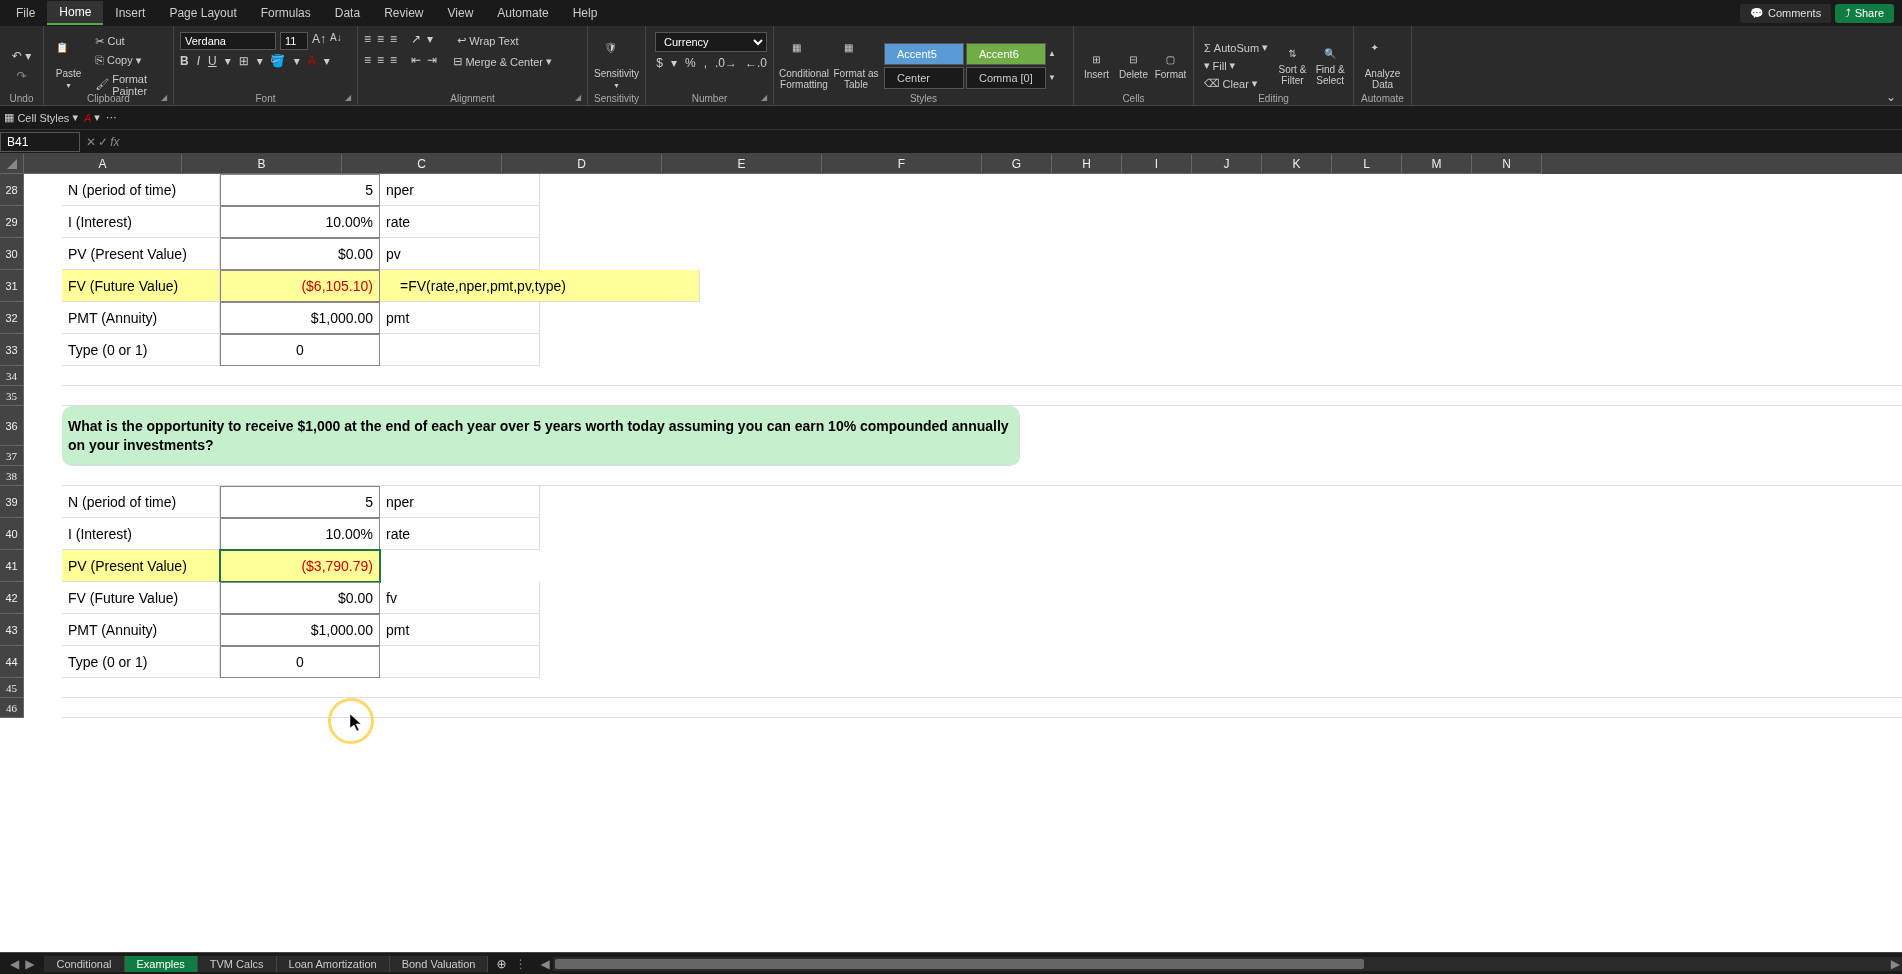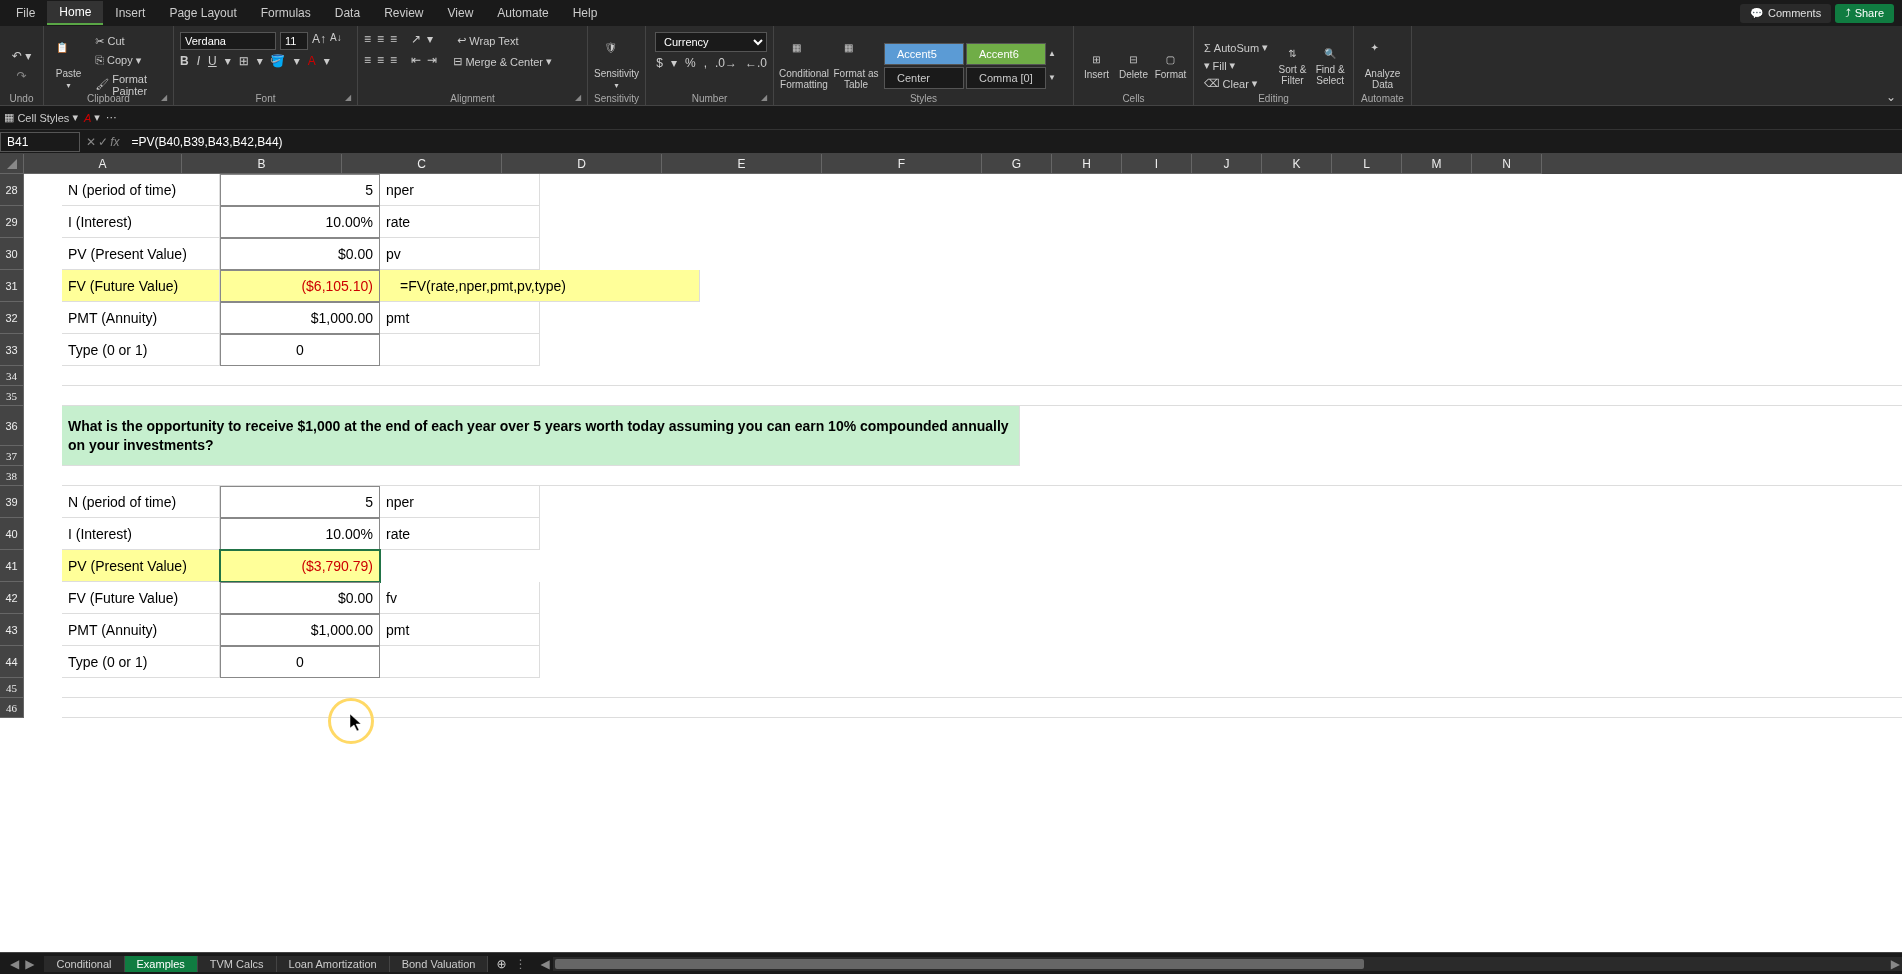--- a/index.html
+++ b/index.html
@@ -55,21 +55,21 @@
 .rh { width: 24px; display: flex; align-items: center; justify-content: center; border-right: 1px solid #666; border-bottom: 1px solid #666; font-size: 11px; }
 .rh-tall { height: 32px; } .rh-short { height: 20px; font-family: Liberation Serif, serif; }
 
 .cells { position: relative; flex: 1; background: #fff; }
 .row { display: flex; }
 .cell { border-right: 1px solid #ddd; border-bottom: 1px solid #ddd; padding: 4px 6px; font-family: Verdana, sans-serif; font-size: 14px; color: #000; display: flex; align-items: center; overflow: hidden; white-space: nowrap; }
 .cell.boxed { border: 1px solid #888; }
 .cell.right { justify-content: flex-end; }
 .cell.center { justify-content: center; }
 .cell.yellow { background: #ffff99; }
-.cell.green { background: #c6efce; font-weight: bold; }
+.cell.green { background: #c6efce; font-weight: bold; border-radius: 10px; }
 .cell.red-text { color: #c00; }
 .cell.bold { font-weight: bold; }
 
 .selected-cell { outline: 2px solid #217346; outline-offset: -1px; }
 
 
 .highlight-circle { position: absolute; width: 46px; height: 46px; border: 3px solid #ffd966; border-radius: 50%; pointer-events: none; }
 .cursor-arrow { position: absolute; width: 12px; height: 18px; }
 
 
@@ -301,21 +301,20 @@
   <div class="qa-item">⋯</div>
 </div>
 
 <div class="formula-bar">
   <input class="name-box" value="B41" style="">
   <div class="fb-icons">
     <span>✕</span>
     <span>✓</span>
     <span style="font-style:italic">fx</span>
   </div>
-  <input class="formula-input" value="=PV(B40,B39,B43,B42,B44)" style="">
 </div>
 
 <div class="sheet-container">
   <div class="col-headers">
     <div class="corner">
         <svg width="10" height="10">
           <path d="M10 0 L10 10 L0 10 Z" fill="#888"></path>
         </svg>
       </div>
     <div class="ch ch-A">A</div>

